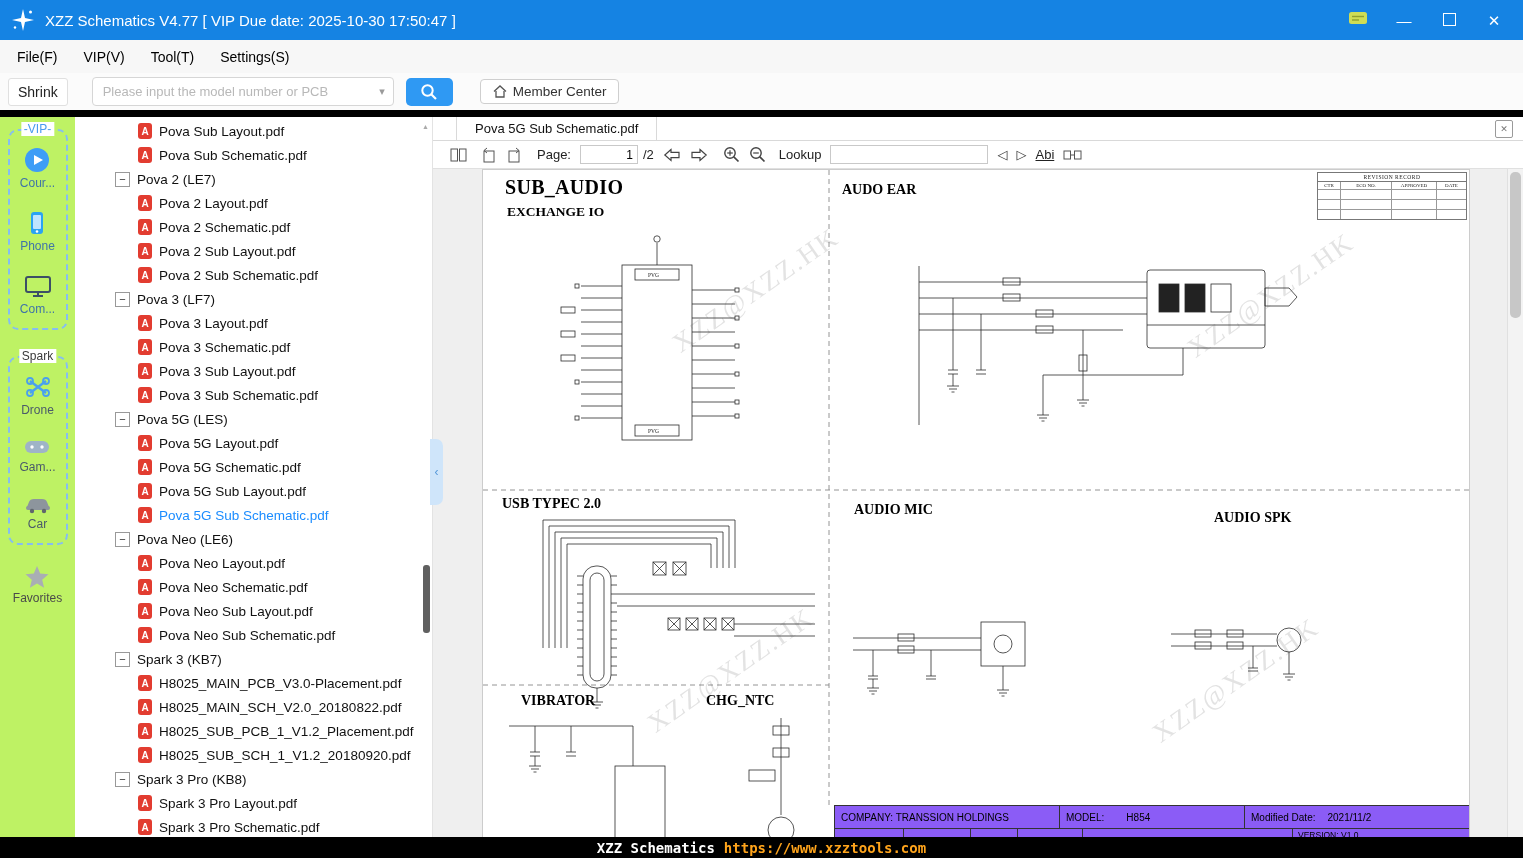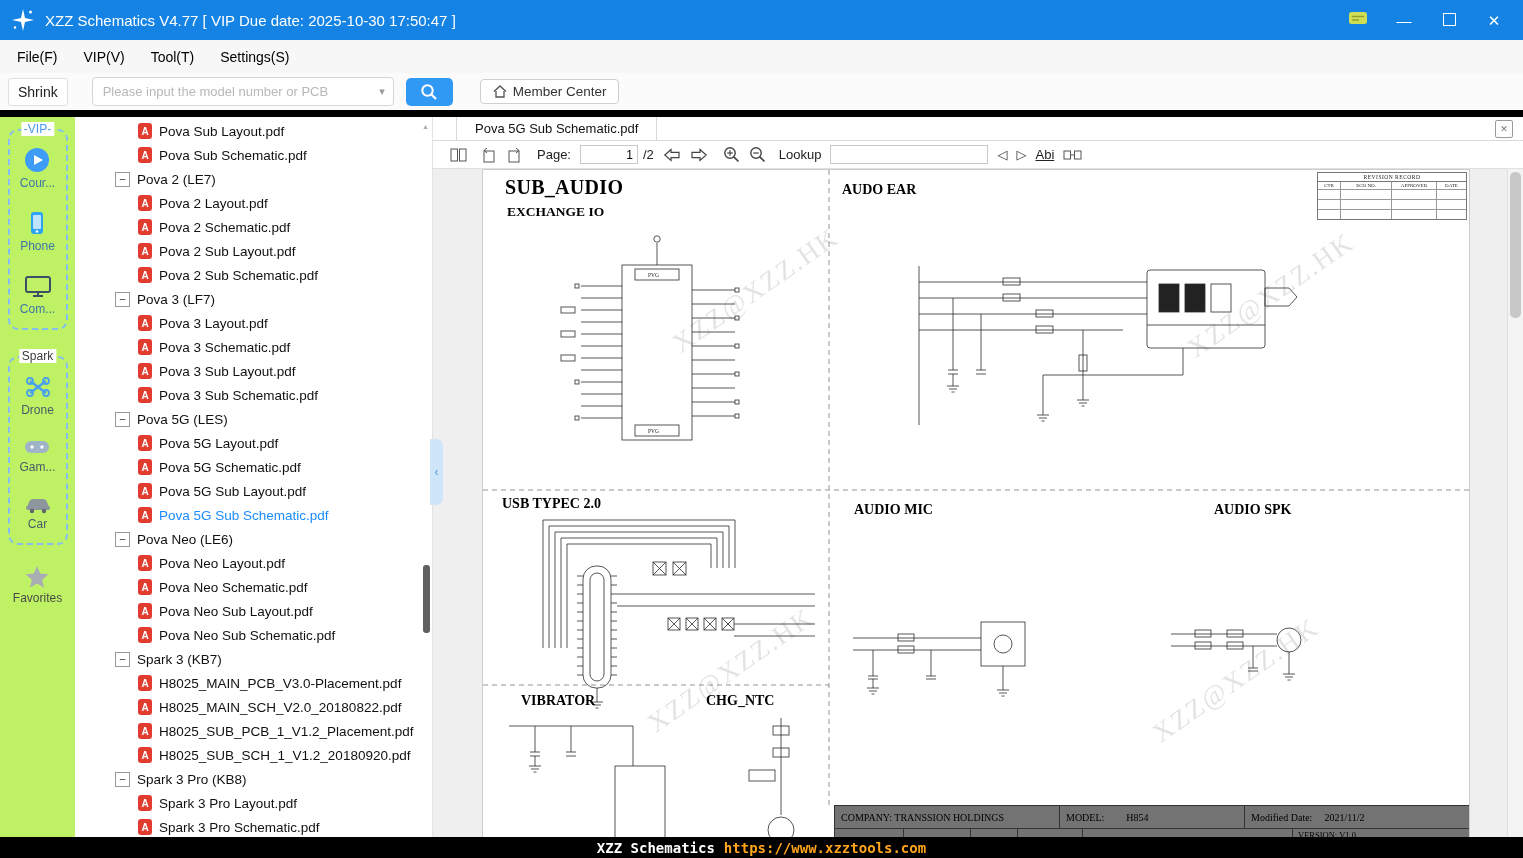--- a/index.html
+++ b/index.html
@@ -72,34 +72,34 @@
   .vthumb{position:absolute;top:3px;left:2px;width:11px;height:146px;background:#c7c7c7;border-radius:5px;}
 
   
   .schem-svg{position:absolute;left:0;top:0;}
   .sec{position:absolute;font-family:"Liberation Serif",serif;font-weight:700;color:#000;white-space:nowrap;}
   .sec-subaudio{left:22px;top:6px;font-size:20px;letter-spacing:.3px;}
   .sec-exchange{left:24px;top:34px;font-size:13.5px;}
   .sec-ear{left:359px;top:12px;font-size:14px;}
   .sec-usb{left:19px;top:326px;font-size:14px;}
   .sec-mic{left:371px;top:332px;font-size:14px;}
-  .sec-spk{left:731px;top:332px;font-size:14px;}
+  .sec-spk{left:731px;top:340px;font-size:14px;}
   .sec-vib{left:38px;top:523px;font-size:14px;}
   .sec-ntc{left:223px;top:523px;font-size:14px;}
   .wm{position:absolute;font-family:"Liberation Serif",serif;font-size:27px;color:rgba(60,60,60,.14);transform:rotate(-35deg);white-space:nowrap;letter-spacing:2px;pointer-events:none;}
 
   .rev-table{position:absolute;top:2px;right:2px;width:148px;border:1px solid #777;font-family:"Liberation Serif",serif;font-size:5px;color:#222;background:#fff;}
   .rev-title{text-align:center;border-bottom:1px solid #777;font-size:5.5px;padding:1px 0;letter-spacing:.5px;}
   .rev-cols,.rev-empty{display:flex;border-bottom:1px solid #999;text-align:center;}
   .rev-cols span,.rev-empty span{border-right:1px solid #999;padding:1px 0;display:block;}
   .rev-c1{width:22px;}.rev-c2{width:50px;}.rev-c3{width:44px;}.rev-c4{flex:1;border-right:none!important;}
   .rev-empty span{height:7px;}
   .rev-empty:last-child{border-bottom:none;}
 
-  .title-block{position:absolute;left:351px;top:635px;width:634px;font-family:Liberation Serif, serif;color:#000;border:1px solid #333;background:#737373;}
+  .title-block{position:absolute;left:351px;top:635px;width:634px;font-family:Liberation Sans, sans-serif;color:#000;border:1px solid #333;background:#8b5cf6;}
   .tb-r1{display:flex;height:22px;border-bottom:1px solid #333;}
   .tb-r1 > div{border-right:1px solid #333;display:flex;align-items:center;padding:0 6px;font-size:10px;white-space:nowrap;}
   .tb-company{width:212px;}
   .tb-model{width:172px;gap:22px;}
   .tb-modified{flex:1;gap:12px;border-right:none!important;}
   .tb-r2{display:flex;height:26px;}
   .tb-r2 > div{border-right:1px solid #333;display:flex;align-items:center;padding:0 5px;font-size:9.5px;white-space:nowrap;}
   .tb-drawn{width:58px;}.tb-drawnv{width:56px;}.tb-dated{width:36px;font-size:8.5px!important;}.tb-datedv{width:54px;}
   .tb-title{width:176px;gap:10px;margin-left:23px;}
   .tb-vs{flex:1;flex-direction:column;padding:0!important;border-right:none!important;align-items:stretch!important;}

